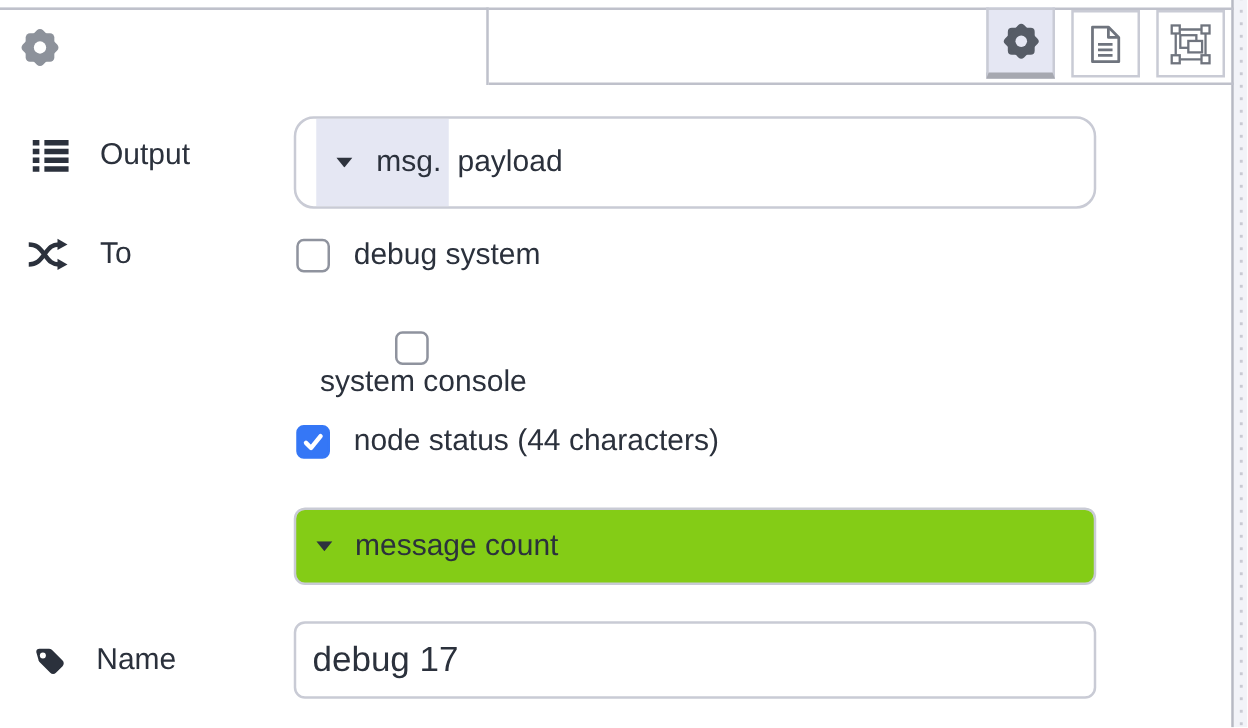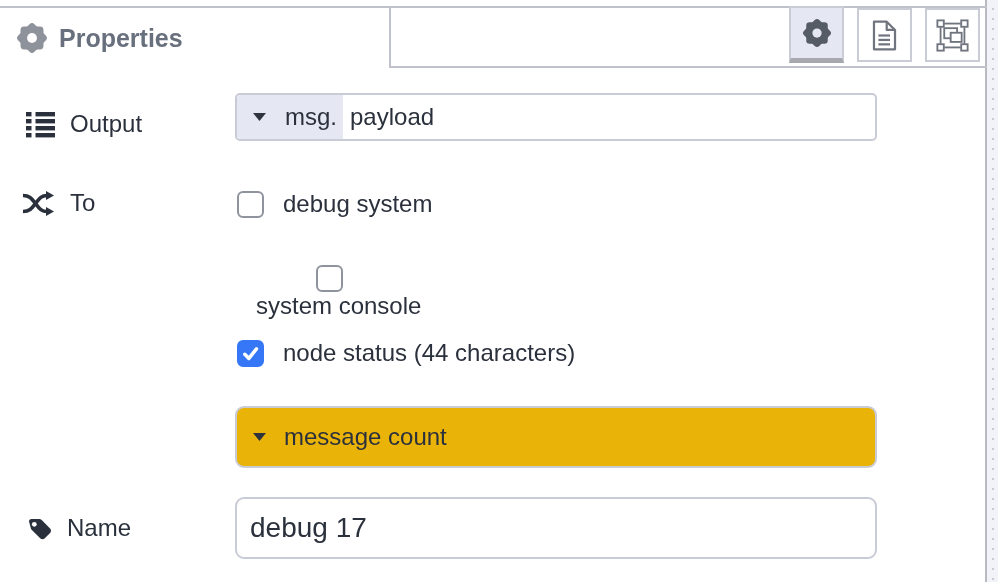--- a/index.html
+++ b/index.html
@@ -70,30 +70,31 @@
   #btn-doc  { left: 857px; top: 8px;  width: 55px; height: 54px; }
   #btn-app  { left: 925px; top: 8px;  width: 55px; height: 54px; }
 
   
   .row-label {
     position: absolute;
     display: flex; align-items: center;
     font-size: 24px; color: #2b313c;
     white-space: nowrap;
   }
-  .row-label .lab-text { margin-left: 15px; }
+  .row-label .lab-text { margin-left: 25px; }
 
   .field-box {
     position: absolute;
-    left: 235px; width: 642px; height: 48px;
-    border: 2px solid #c9cbd5;
-    border-radius: 5px;
+    left: 235px; width: 642px; height: 74px;
+    border: 2px solid #c9cbd5;
+    border-radius: 16px;
     background: #ffffff;
     display: flex; align-items: stretch;
     overflow: hidden;
+    padding-left: 16px;
   }
   .typed-btn {
     width: 106px;
     background: #e5e7f3;
     display: flex; align-items: center;
     padding-left: 16px; gap: 19px;
     font-size: 24px; color: #2b313c;
     border: none; cursor: pointer;
     font-family: inherit;
   }
@@ -112,21 +113,21 @@
     border-radius: 9px;
     font-size: 28px; color: #2b313c;
     font-family: inherit;
     padding-left: 13px;
     outline: none;
     background: #ffffff;
   }
   .select-btn {
     position: absolute;
     left: 235px; width: 642px; height: 62px;
-    background: #eab308;
+    background: #84cc16;
     border: 2px solid #c9cbd5;
     border-radius: 9px;
     display: flex; align-items: center;
     padding-left: 16px; gap: 18px;
     font-size: 24px; color: #2b313c;
     cursor: pointer;
     font-family: inherit;
   }
 
   
@@ -170,21 +171,20 @@
 
   <div class="tab-active">
     <svg class="icon" width="32" height="32" viewBox="-12 -12 24 24">
       <g fill="#8d929b">
         <rect x="-8.6" y="-8.6" width="17.2" height="17.2" rx="2.6"></rect>
         <rect x="-8.6" y="-8.6" width="17.2" height="17.2" rx="2.6" transform="rotate(45)"></rect>
         <circle r="8.4"></circle>
       </g>
       <circle r="3.7" fill="#ffffff"></circle>
     </svg>
-    <span class="tab-label">Properties</span>
   </div>
 
   <div id="btn-gear" class="tb-btn selected">
     <svg class="icon" width="30" height="30" viewBox="-12 -12 24 24">
       <g fill="#565c66">
         <rect x="-8.6" y="-8.6" width="17.2" height="17.2" rx="2.6"></rect>
         <rect x="-8.6" y="-8.6" width="17.2" height="17.2" rx="2.6" transform="rotate(45)"></rect>
         <circle r="8.4"></circle>
       </g>
       <circle r="3.7" fill="#e5e7f3"></circle>

